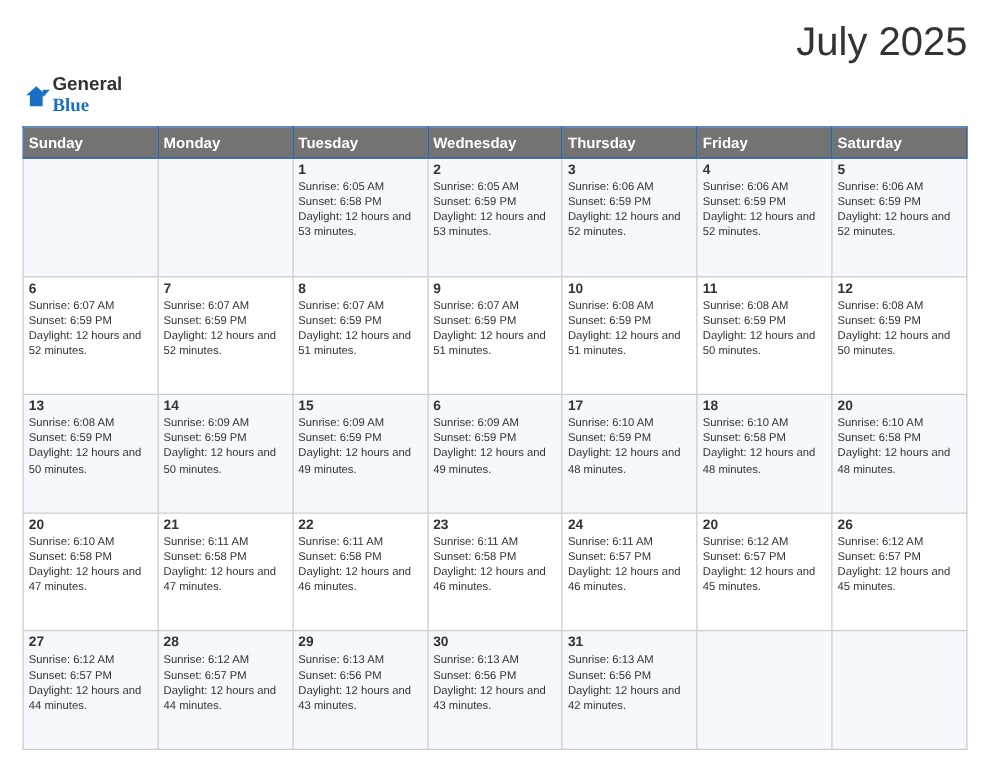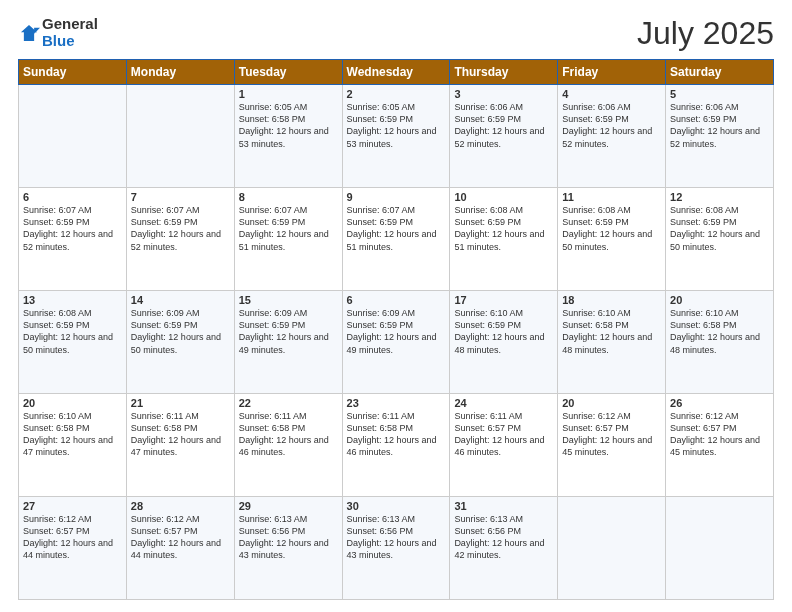--- a/index.html
+++ b/index.html
@@ -20,28 +20,29 @@
     .header {
       display: flex;
       justify-content: space-between;
       align-items: flex-start;
       margin-bottom: 8px;
     }
     .logo {
       display: flex;
       align-items: center;
       gap: 2px;
+      margin-top: 44px;
     }
     .logo-text {
       font-size: 15px;
       font-weight: bold;
       color: #333;
       line-height: 1.1;
     }
-    .logo-text .blue { color: #1a6fc4; }
+    .logo-text .blue { color: #1a6fc4; font-family: Liberation Serif, serif; }
     .logo-icon {
       width: 22px;
       height: 22px;
     }
     .title-block {
     }
     .title-block h1 {
       font-size: 32px;
       font-weight: normal;
       color: #333;
@@ -83,21 +84,21 @@
       margin-bottom: 1px;
     }
     .cell-info {
       font-size: 9px;
       line-height: 1.35;
       color: #333;
     }
     .empty { background: #fafafa; }
     tr:nth-child(odd) td { background-color: #f5f8fc; }
     tr:nth-child(even) td { background-color: #ffffff; }
-    .calendar thead tr th { background-color: #a16207; }
+    .calendar thead tr th { background-color: #737373; }
   </style>
 </head>
 <body>
 
 <div class="page">
   <div class="header">
     <div class="logo">
       <svg class="logo-icon" viewBox="0 0 30 30">
         <polygon points="15,4 26,14 22,14 22,26 8,26 8,14 4,14" fill="#1a6fc4"></polygon>
         <polygon points="22,8 30,8 22,16" fill="#1a6fc4"></polygon>

